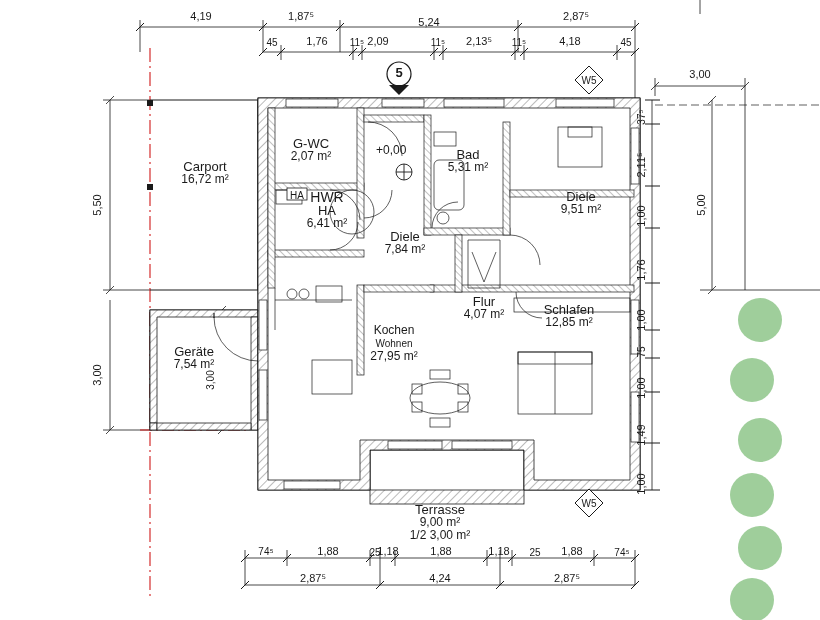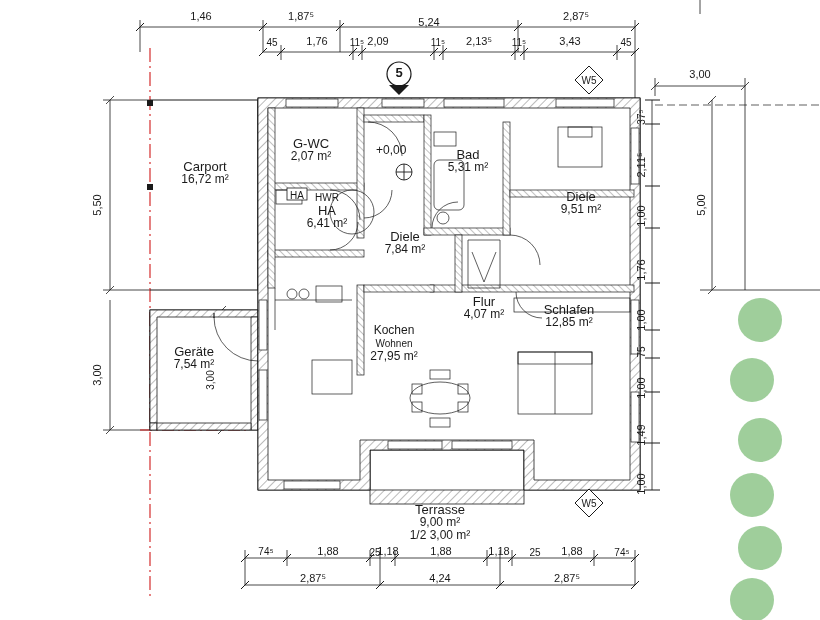--- a/index.html
+++ b/index.html
@@ -287,33 +287,33 @@
   <g fill="#8fc68a" opacity="0.85">
     <circle cx="760" cy="320" r="22"></circle>
     <circle cx="752" cy="380" r="22"></circle>
     <circle cx="760" cy="440" r="22"></circle>
     <circle cx="752" cy="495" r="22"></circle>
     <circle cx="760" cy="548" r="22"></circle>
     <circle cx="752" cy="600" r="22"></circle>
   </g>
 </svg>
 
-<div class="lbl dim c" style="left:201px;top:10px">1,46</div>
+<div class="lbl dim c" style="left:201px;top:10px">4,19</div>
 <div class="lbl dim c" style="left:301px;top:10px">1,87⁵</div>
 <div class="lbl dim c" style="left:429px;top:16px">5,24</div>
 <div class="lbl dim c" style="left:576px;top:10px">2,87⁵</div>
 
 <div class="lbl sm c" style="left:272px;top:36px">45</div>
 <div class="lbl dim c" style="left:317px;top:35px">1,76</div>
 <div class="lbl sm c" style="left:357px;top:36px">11⁵</div>
 <div class="lbl dim c" style="left:378px;top:35px">2,09</div>
 <div class="lbl sm c" style="left:438px;top:36px">11⁵</div>
 <div class="lbl dim c" style="left:479px;top:35px">2,13⁵</div>
 <div class="lbl sm c" style="left:519px;top:36px">11⁵</div>
-<div class="lbl dim c" style="left:570px;top:35px">3,43</div>
+<div class="lbl dim c" style="left:570px;top:35px">4,18</div>
 <div class="lbl sm c" style="left:626px;top:36px">45</div>
 
 <div class="lbl dim c" style="left:700px;top:68px">3,00</div>
 
 <div class="lbl big c" style="left:399px;top:66px;font-weight:600">5</div>
 
 <div class="lbl sm c" style="left:589px;top:74px">W5</div>
 <div class="lbl sm c" style="left:589px;top:497px">W5</div>
 
 <div class="lbl" style="left:376px;top:144px">+0,00</div>
@@ -351,21 +351,21 @@
   <div class="n">Carport</div>
   <div class="a">16,72 m²</div>
 </div>
 
 <div class="lbl room" style="left:311px;top:137px">
   <div class="n">G-WC</div>
   <div class="a">2,07 m²</div>
 </div>
 
 <div class="lbl room" style="left:327px;top:191px">
-  <div class="n" style="font-size:10px">HWR</div>
+  <div class="n" style="font-size:14px">HWR</div>
   <div class="n" style="font-size:13px">HA</div>
   <div class="a">6,41 m²</div>
 </div>
 <div class="lbl sm" style="left:290px;top:189px">HA</div>
 
 <div class="lbl room" style="left:405px;top:230px">
   <div class="n">Diele</div>
   <div class="a">7,84 m²</div>
 </div>
 

